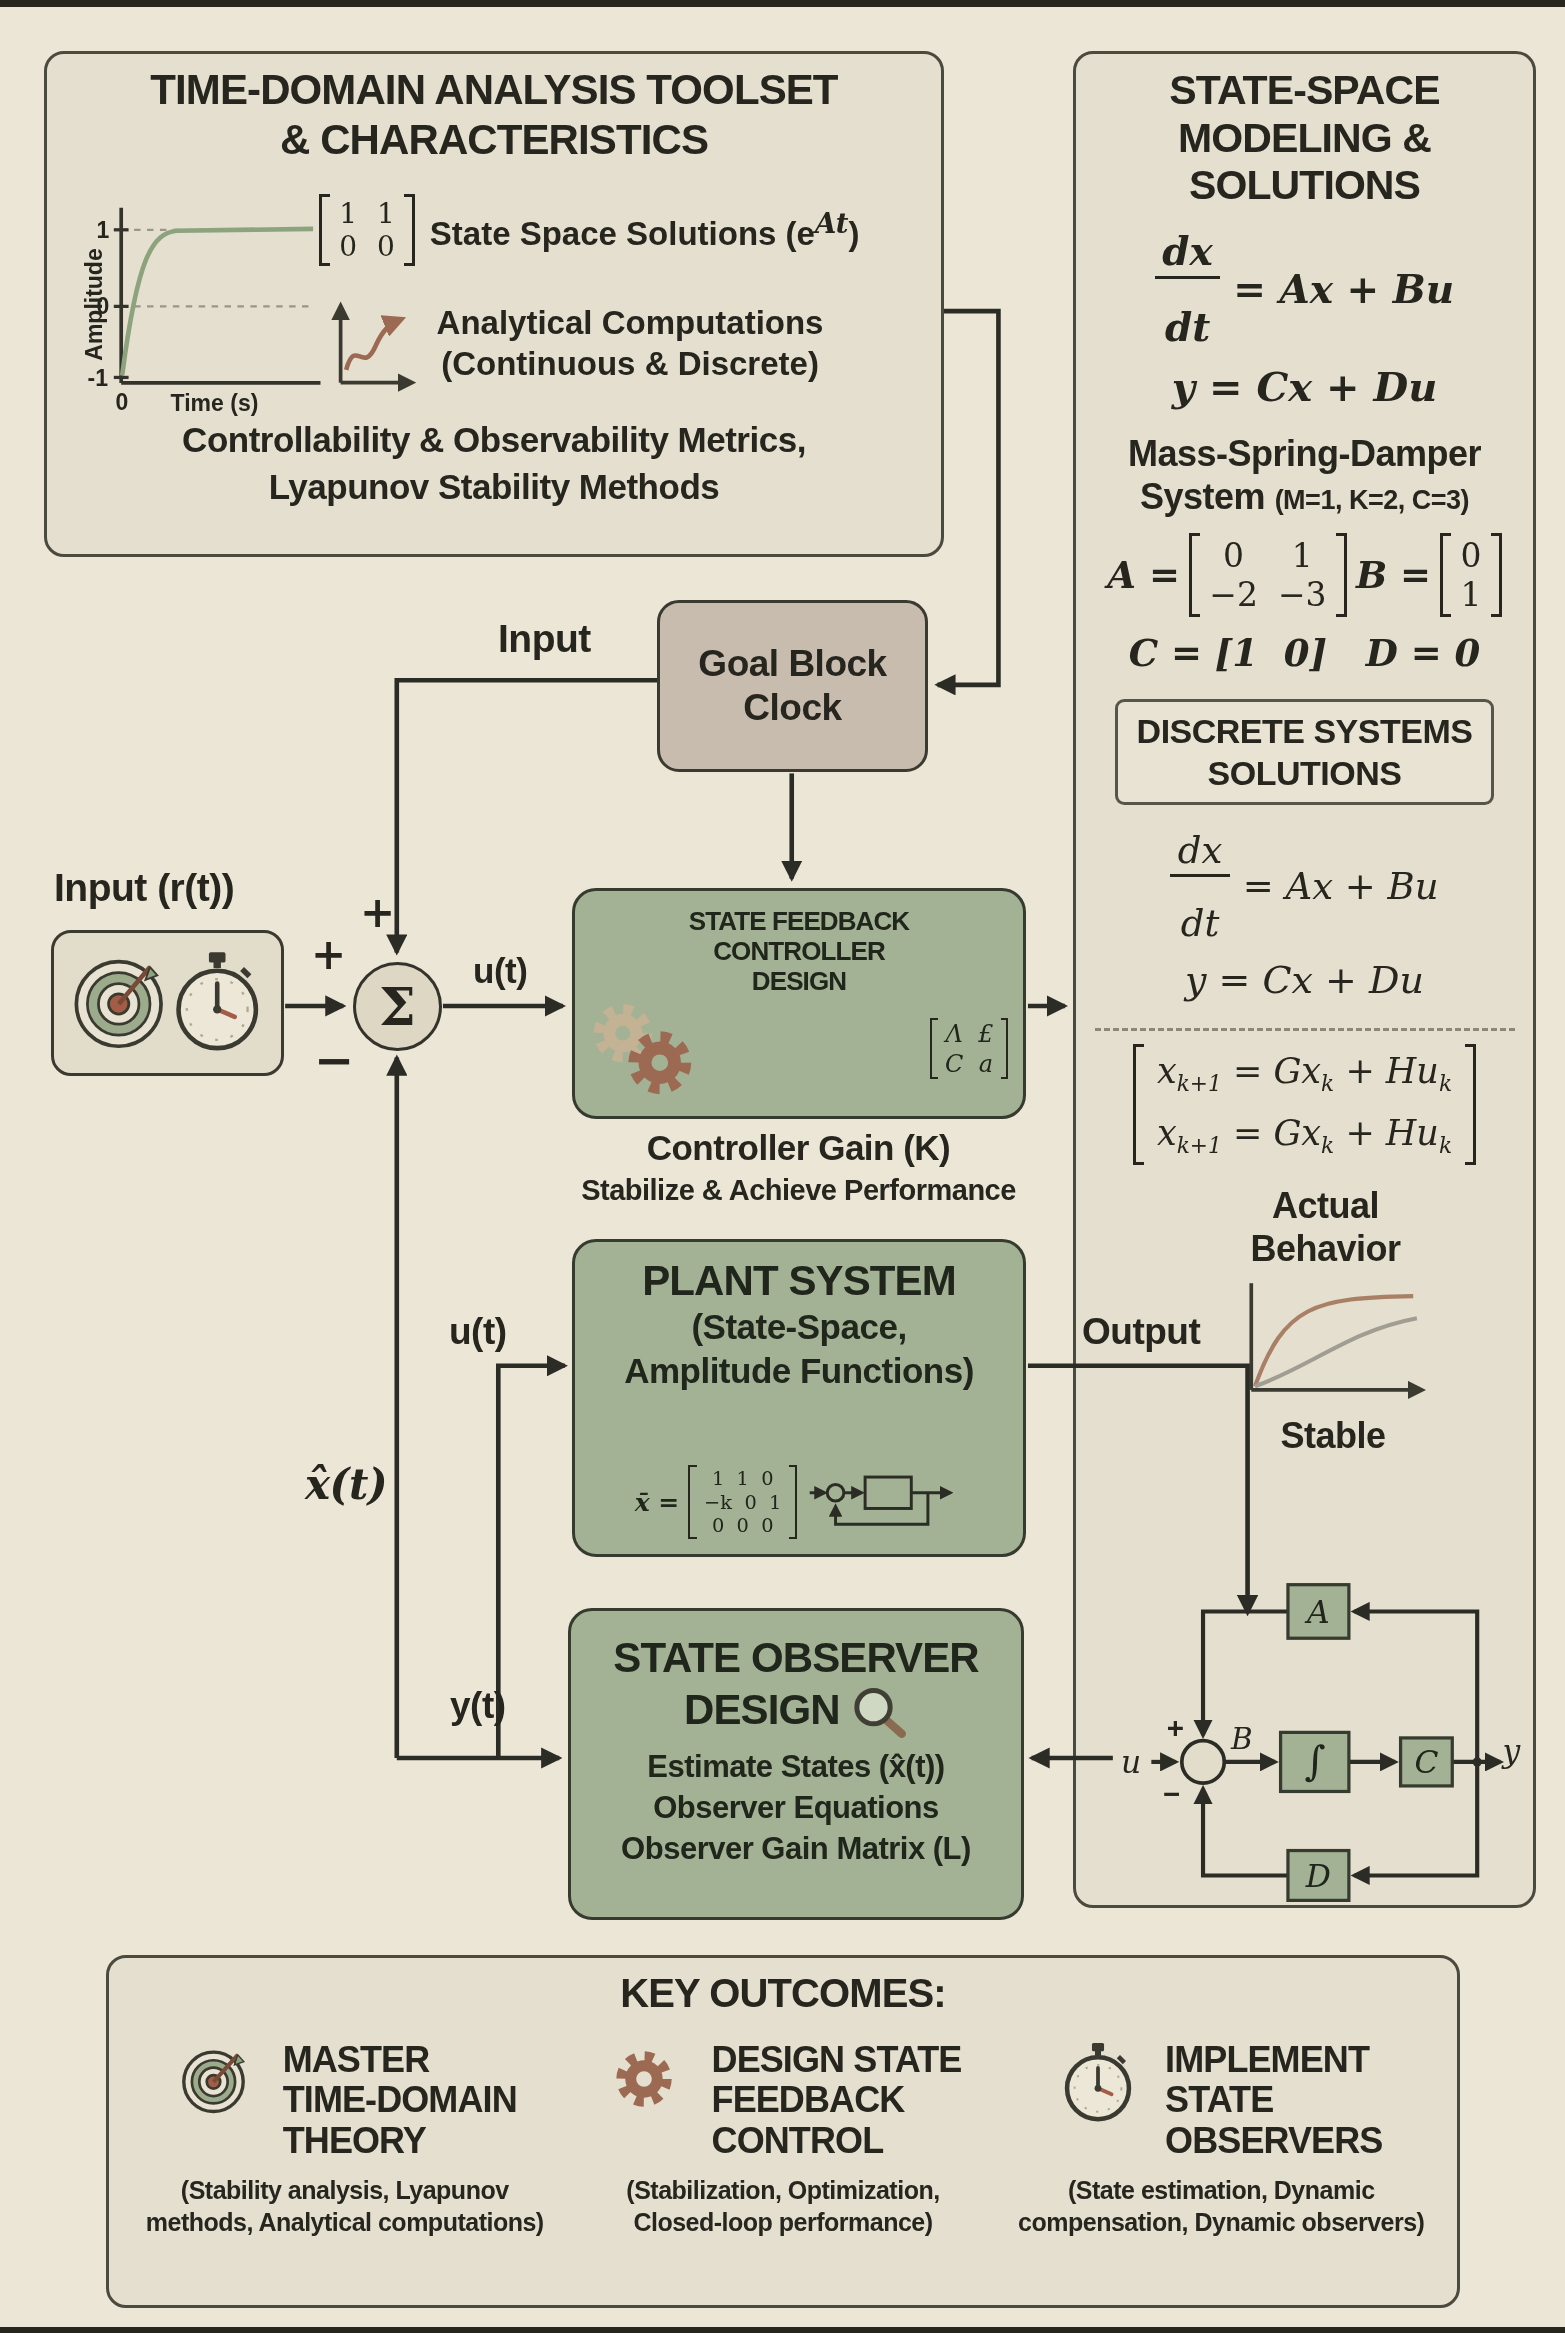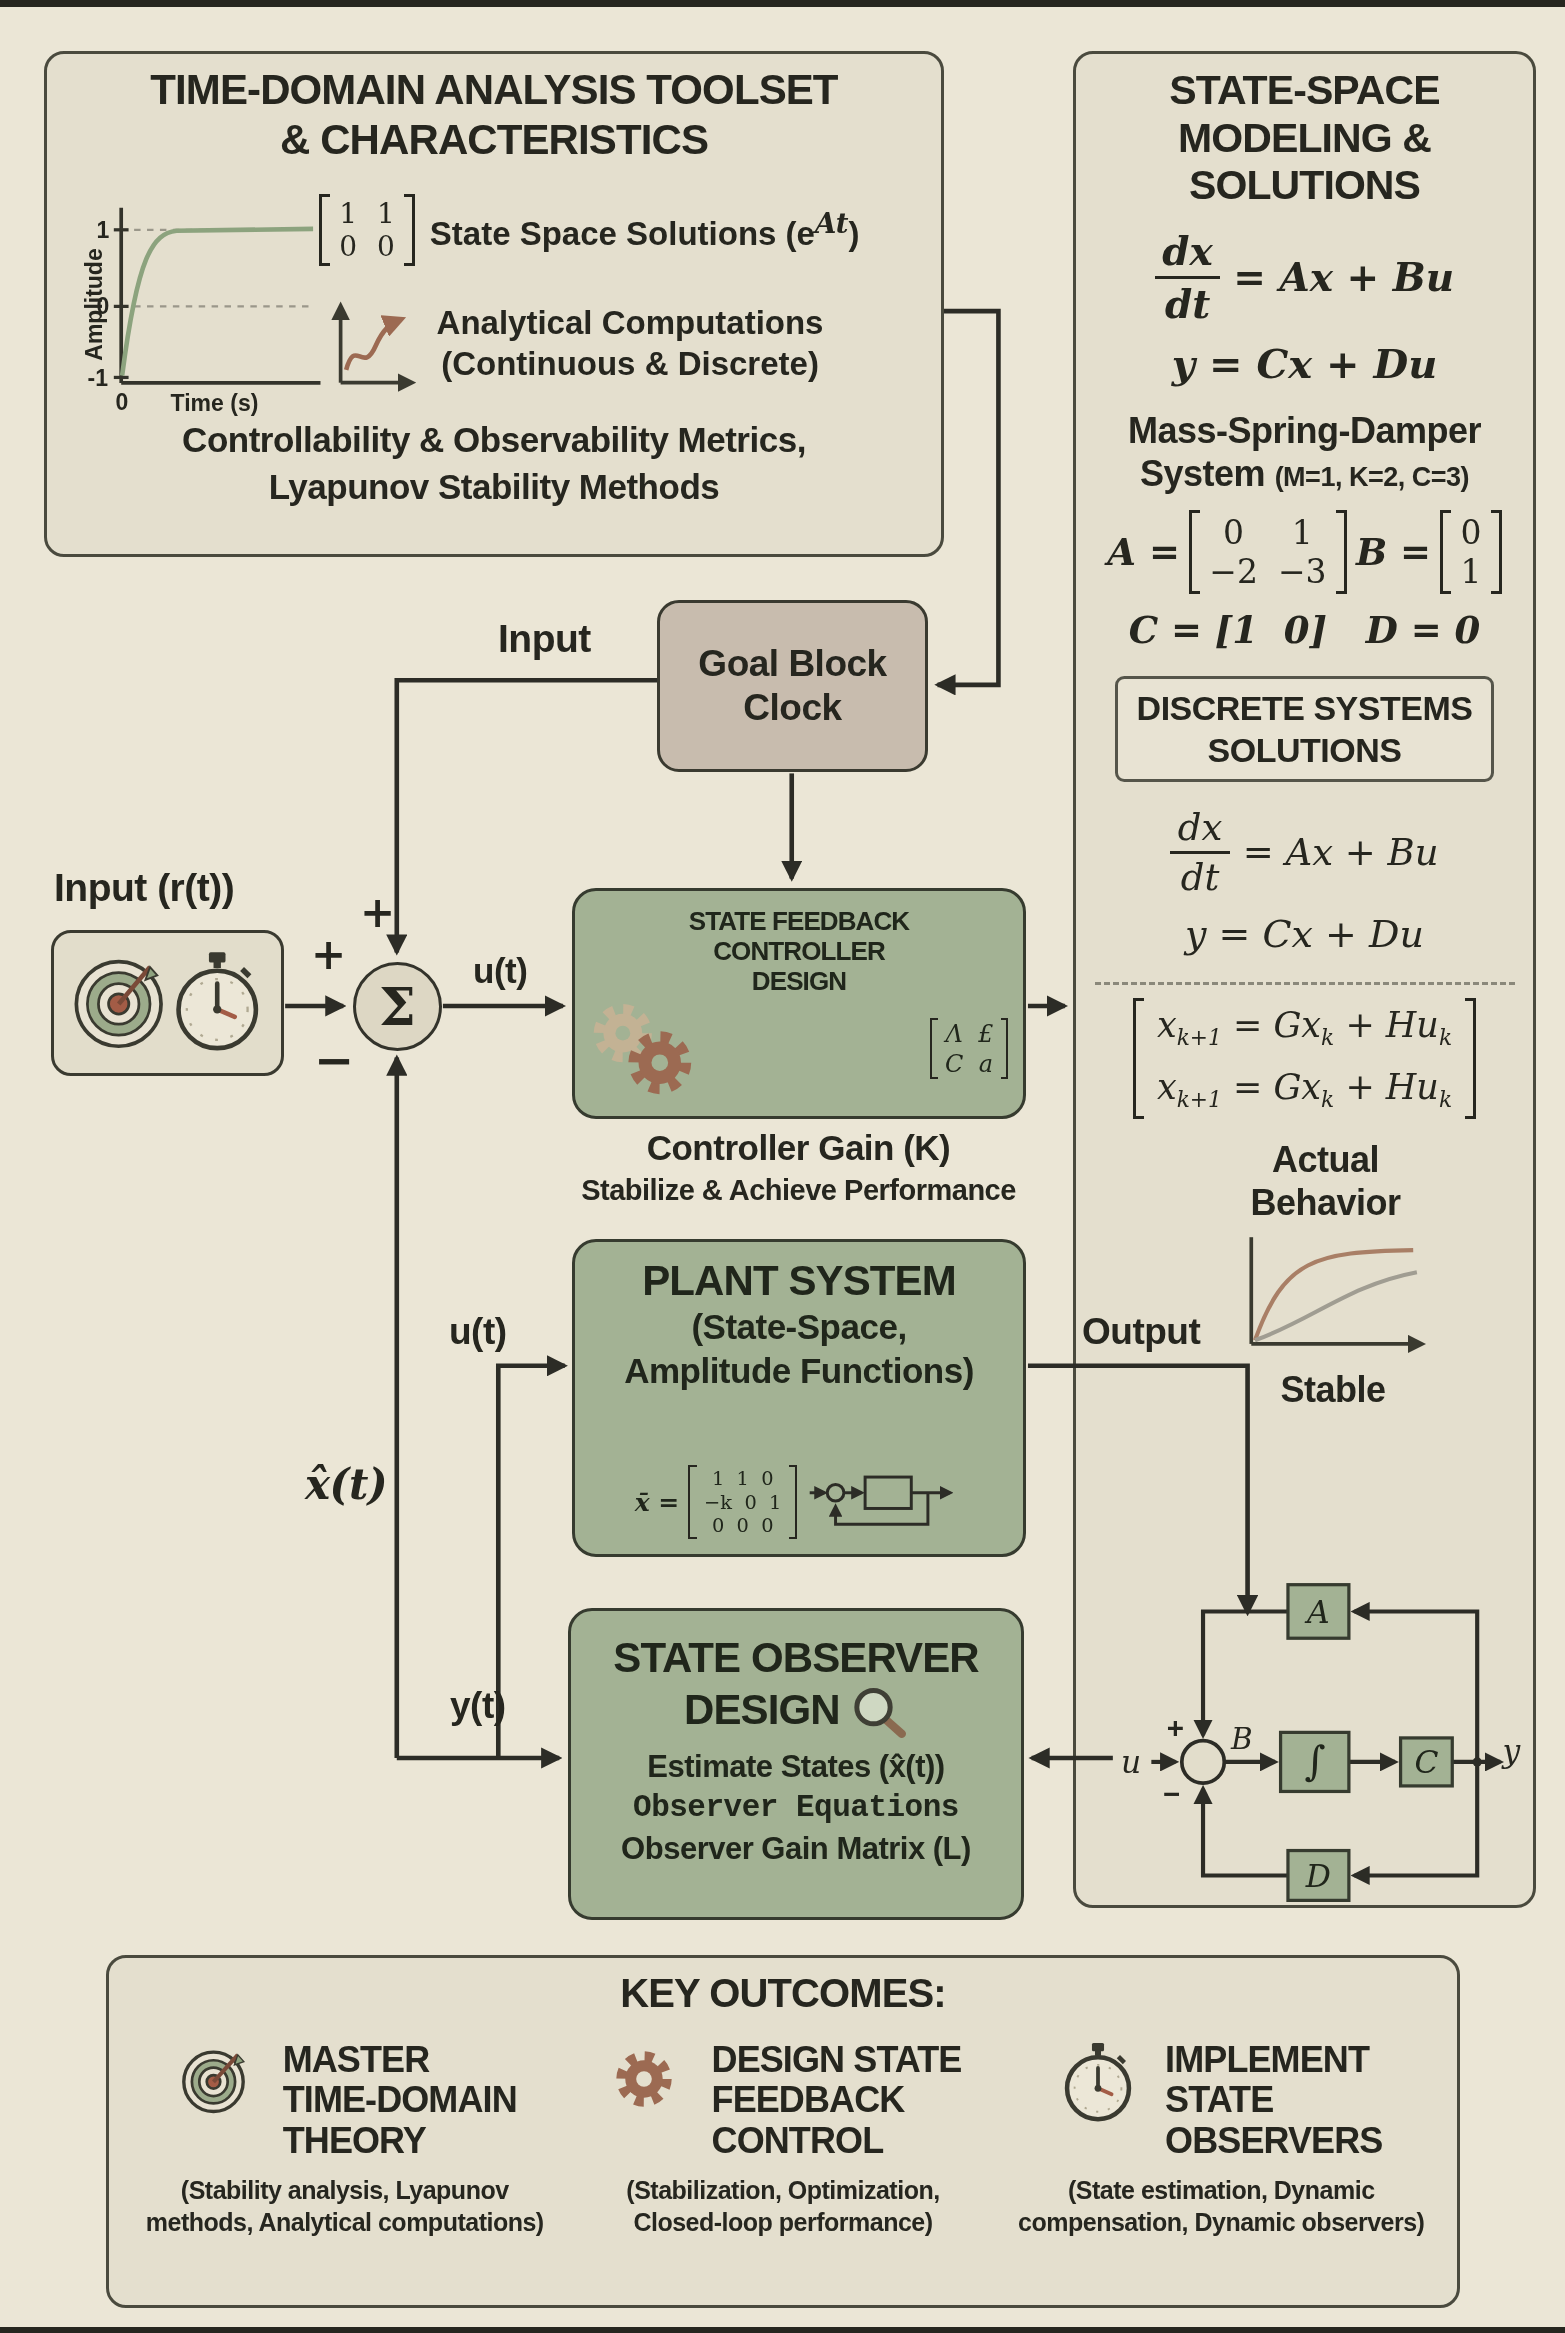--- a/index.html
+++ b/index.html
@@ -53,21 +53,21 @@
   .mx { display:inline-flex; align-items:stretch; font-family:"DejaVu Serif",serif; }
   .br { width:11px; }
   .br.l { border-left:3.7px solid #26261f; border-top:3.7px solid #26261f; border-bottom:3.7px solid #26261f; }
   .br.r { border-right:3.7px solid #26261f; border-top:3.7px solid #26261f; border-bottom:3.7px solid #26261f; }
   .cells { display:grid; padding:2.8px 9.2px; column-gap:20px; row-gap:0; align-content:center; text-align:center; }
   .cells.c2 { grid-template-columns:auto auto; }
   .cells.c1 { grid-template-columns:auto; }
 
   .frac { display:inline-flex; flex-direction:column; align-items:center; font-family:"DejaVu Serif",serif; font-style:italic; }
   .frac .num { border-bottom:3.7px solid #26261f; padding:0 7.4px 1.8px; }
-  .frac .den { padding-top:1.8px; }
+  .frac .den { padding-top:1.8px;margin-top:23px; }
   .eq { display:flex; justify-content:center; align-items:center; gap:13px; font-family:"DejaVu Serif",serif; font-style:italic; }
 
   
   .tl-panel { left:44px; top:51px; width:900px; height:506px; }
   .tl-title { position:absolute; top:11px; width:100%; text-align:center; font-size:42px; line-height:1.18; }
   .tl-plot { position:absolute; left:16.6px; top:137px; width:286px; height:240px; font-size:23px; font-weight:600; }
   .tl-plot span { position:absolute; }
   .tl-row1 { position:absolute; left:272px; top:140px; display:flex; align-items:center; gap:14.8px; }
   .tl-row1 .cells { font-size:28px; }
   .tl-sss { font-size:33px; font-weight:600; }
@@ -138,21 +138,21 @@
   .plant-formula .xbar { font-family:"DejaVu Serif",serif; font-style:italic; font-size:25px; font-weight:700; }
   .plant-formula .cells { font-size:19.4px; white-space:pre; row-gap:0.9px; padding:1.8px 7.4px; }
   .plant-formula .br { width:8.3px; }
 
   
   .obs-box { left:568px; top:1608px; width:456px; height:312px; }
   .obs-title { margin-top:23px; font-size:42px; line-height:1.16; letter-spacing:-0.9px; font-weight:700; }
   .obs-title .row2 { display:flex; justify-content:center; align-items:center; gap:9.2px; }
   .obs-lines { margin-top:9.2px; font-size:31px; line-height:1.32; letter-spacing:-0.5px; }
   .obs-lines .b { font-weight:700; }
-  .obs-lines .m { font-weight:600;font-family:Liberation Mono, monospace; }
+  .obs-lines .m { font-weight:600; }
 
   
   .oc-panel { left:106px; top:1955px; width:1354px; height:353px; }
   .oc-title { margin-top:13px; text-align:center; font-size:40px; font-weight:700; letter-spacing:-0.9px; }
   .oc-grid { display:grid; grid-template-columns:1fr 1fr 1fr; margin-top:24px; padding:0 16.6px; }
   .oc-item { text-align:center; }
   .oc-head { display:flex; justify-content:center; align-items:flex-start; gap:29px; }
   .oc-titles { text-align:left; font-size:36px; font-weight:700; line-height:1.12; letter-spacing:-0.9px; }
   .oc-sub { margin-top:13px; font-size:25px; font-weight:600; line-height:1.3; letter-spacing:-0.5px; }
 </style>

